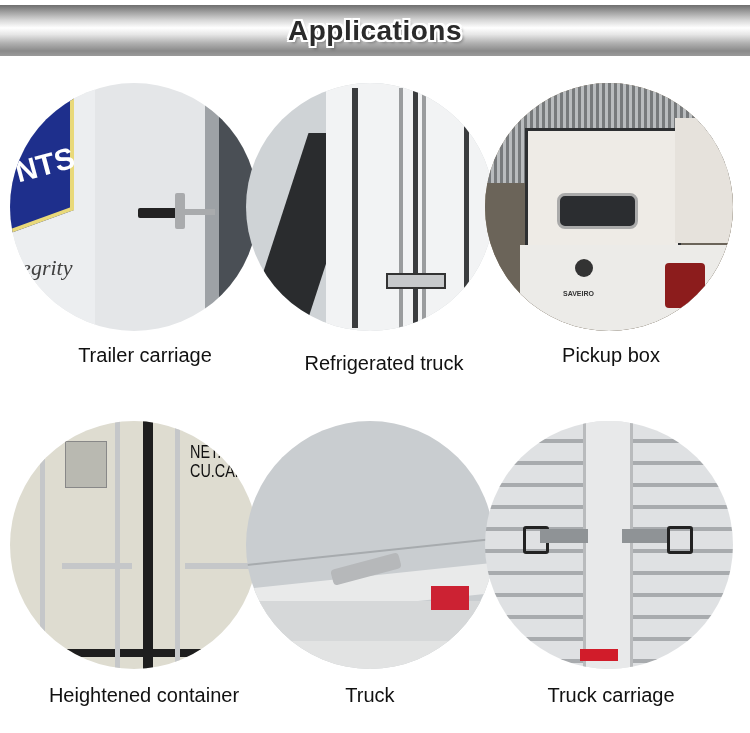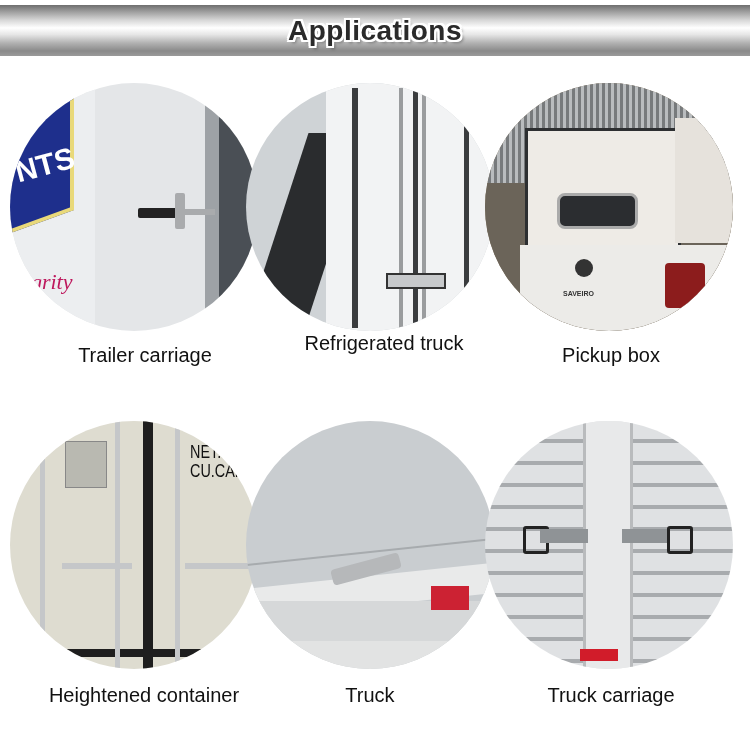--- a/index.html
+++ b/index.html
@@ -17,40 +17,40 @@
 <body>
 
 <div class="banner">
   <span class="banner-title">Applications</span>
 </div>
 
 <div class="circle" style="left:10px;top:83px;background:#e4e6e8;">
   <div class="abs" style="left:0;top:0;width:85px;height:248px;background:#eceef0;"></div>
   <div class="abs" style="left:-30px;top:30px;width:90px;height:110px;background:#1e2f8c;transform:skewY(-20deg);border-right:4px solid #e9d97a;border-bottom:4px solid #e9d97a;"></div>
   <div class="abs" style="left:5px;top:65px;color:#fff;font-weight:bold;font-size:30px;transform:rotate(-15deg);">NTS</div>
-  <div class="abs" style="left:5px;top:186px;font-family:'Liberation Serif',serif;font-style:italic;font-size:22px;color:#be185d;">tegrity</div>
+  <div class="abs" style="left:5px;top:172px;font-family:'Liberation Serif',serif;font-style:italic;font-size:22px;color:#404040;">tegrity</div>
   <div class="abs" style="left:195px;top:0;width:14px;height:248px;background:#9ea2a6;"></div>
   <div class="abs" style="left:209px;top:0;width:40px;height:248px;background:#4a4f55;"></div>
   <div class="abs" style="left:128px;top:125px;width:42px;height:10px;background:#222;border-radius:2px;"></div>
   <div class="abs" style="left:165px;top:110px;width:10px;height:36px;background:#a9abad;border-radius:2px;"></div>
   <div class="abs" style="left:165px;top:126px;width:40px;height:6px;background:#a9abad;"></div>
 </div>
 <div class="caption" style="left:-5px;top:344px;">Trailer carriage</div>
 
 <div class="circle" style="left:246px;top:83px;background:#cfd3d6;">
   <div class="abs" style="left:30px;top:50px;width:60px;height:200px;background:#2a2c2e;transform:skewX(-18deg);"></div>
   <div class="abs" style="left:80px;top:0;width:168px;height:248px;background:#f2f3f4;"></div>
   <div class="abs" style="left:106px;top:5px;width:6px;height:240px;background:#3a3c3e;"></div>
   <div class="abs" style="left:167px;top:5px;width:5px;height:240px;background:#3a3c3e;"></div>
   <div class="abs" style="left:218px;top:20px;width:5px;height:220px;background:#3a3c3e;"></div>
   <div class="abs" style="left:153px;top:5px;width:4px;height:240px;background:#9a9c9e;"></div>
   <div class="abs" style="left:176px;top:5px;width:4px;height:240px;background:#9a9c9e;"></div>
   <div class="abs" style="left:140px;top:190px;width:56px;height:12px;border:2px solid #333;background:#c7c9cb;"></div>
 </div>
-<div class="caption" style="left:234px;top:332px;">Refrigerated truck</div>
+<div class="caption" style="left:234px;top:352px;">Refrigerated truck</div>
 
 <div class="circle" style="left:485px;top:83px;background:#8a7a62;">
   <div class="abs" style="left:0;top:0;width:248px;height:100px;background:repeating-linear-gradient(90deg,#b9bcbe 0,#b9bcbe 3px,#777a7c 3px,#777a7c 6px);"></div>
   <div class="abs" style="left:0;top:100px;width:248px;height:148px;background:#6b6459;"></div>
   <div class="abs" style="left:40px;top:45px;width:150px;height:115px;background:#eeebe6;border:3px solid #2d2f31;"></div>
   <div class="abs" style="left:190px;top:35px;width:58px;height:125px;background:#e6e2dc;"></div>
   <div class="abs" style="left:72px;top:110px;width:75px;height:30px;background:#2b2d30;border:3px solid #aaa;border-radius:8px;"></div>
   <div class="abs" style="left:35px;top:162px;width:213px;height:86px;background:#ecebe8;"></div>
   <div class="abs" style="left:180px;top:180px;width:40px;height:45px;background:#8c1c1c;border-radius:4px;"></div>
   <div class="abs" style="left:90px;top:176px;width:18px;height:18px;border-radius:50%;background:#333;"></div>

